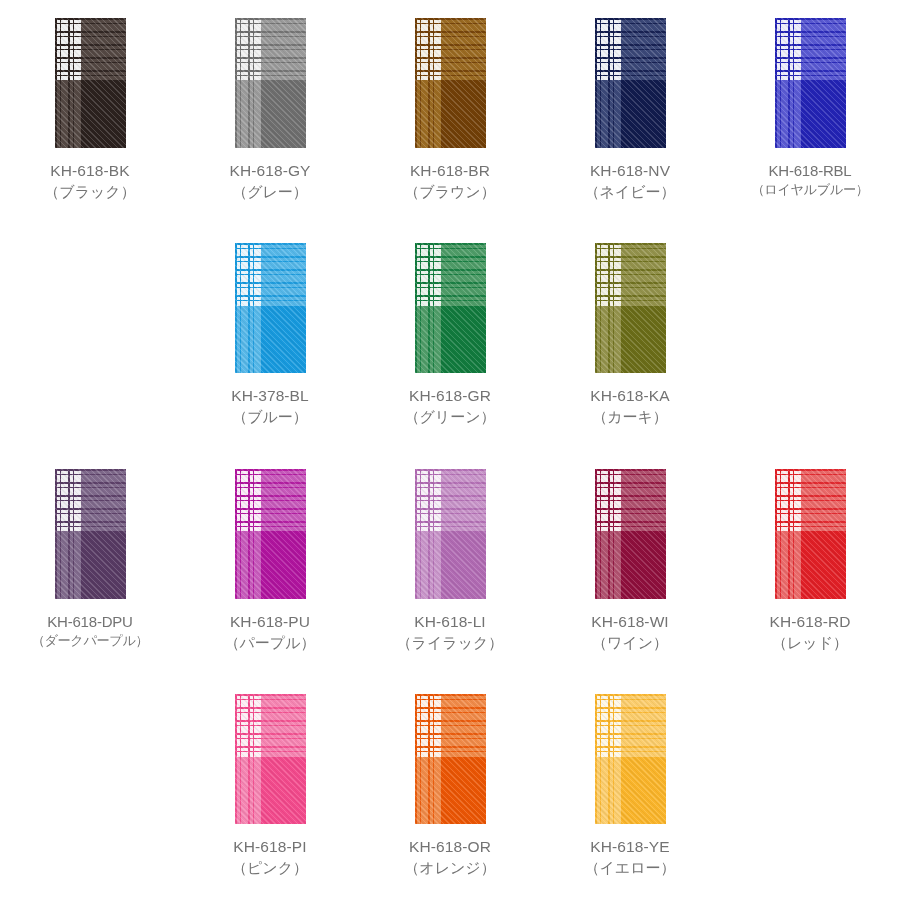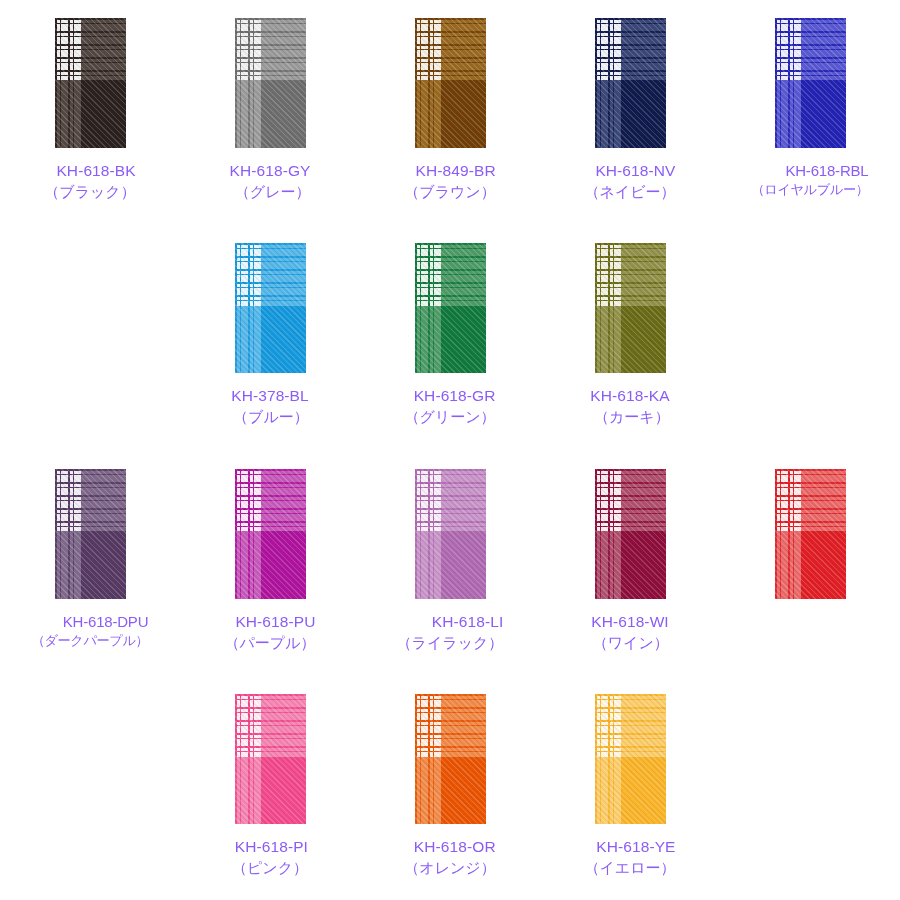--- a/index.html
+++ b/index.html
@@ -87,21 +87,21 @@
     position:absolute;inset:0;pointer-events:none;
     background:repeating-linear-gradient(
       45deg,
       rgba(255,255,255,.17) 0 1px,
       rgba(255,255,255,0) 1px 2px,
       rgba(0,0,0,.05) 2px 3px,
       rgba(0,0,0,0) 3px 4px);
     mix-blend-mode:normal;
   }
   .caption{
-    margin-top:13px;text-align:right;color:#8b5cf6;
+    margin-top:13px;text-align:center;color:#737373;
     line-height:1.34;
   }
   .code{
     font-size:15.5px;letter-spacing:.1px;white-space:nowrap;
   }
   .jp{
     font-size:15px;white-space:nowrap;
     font-family:Liberation Serif, serif;
   }
   .jp.tight{font-size:13.2px;letter-spacing:-.4px;}
@@ -140,21 +140,21 @@
       </div>
       <div class="cell">
         <div class="swatch" style="--c: #713f07; --m: #9a6a22; --l: #f3efe6;">
           <div class="lay q-light"></div>
           <div class="lay q-horiz"></div>
           <div class="lay q-vert"></div>
           <div class="lay q-solid"></div>
           <div class="lay twill"></div>
         </div>
         <div class="caption">
-          <div class="code">KH-849-BR</div>
+          <div class="code">KH-618-BR</div>
           <div class="jp">（ブラウン）</div>
         </div>
       </div>
       <div class="cell">
         <div class="swatch" style="--c: #111b4d; --m: #3b4878; --l: #eef0f5;">
           <div class="lay q-light"></div>
           <div class="lay q-horiz"></div>
           <div class="lay q-vert"></div>
           <div class="lay q-solid"></div>
           <div class="lay twill"></div>
@@ -272,20 +272,24 @@
           <div class="jp">（ワイン）</div>
         </div>
       </div>
       <div class="cell">
         <div class="swatch" style="--c: #e01f26; --m: #ea6a6a; --l: #fdecec;">
           <div class="lay q-light"></div>
           <div class="lay q-horiz"></div>
           <div class="lay q-vert"></div>
           <div class="lay q-solid"></div>
           <div class="lay twill"></div>
+        </div>
+        <div class="caption">
+          <div class="code">KH-618-RD</div>
+          <div class="jp">（レッド）</div>
         </div>
       </div>
     </div>
     <div class="row last">
       <div class="cell">
         <div class="swatch" style="--c: #f24a8c; --m: #f585b2; --l: #fdeef4;">
           <div class="lay q-light"></div>
           <div class="lay q-horiz"></div>
           <div class="lay q-vert"></div>
           <div class="lay q-solid"></div>

